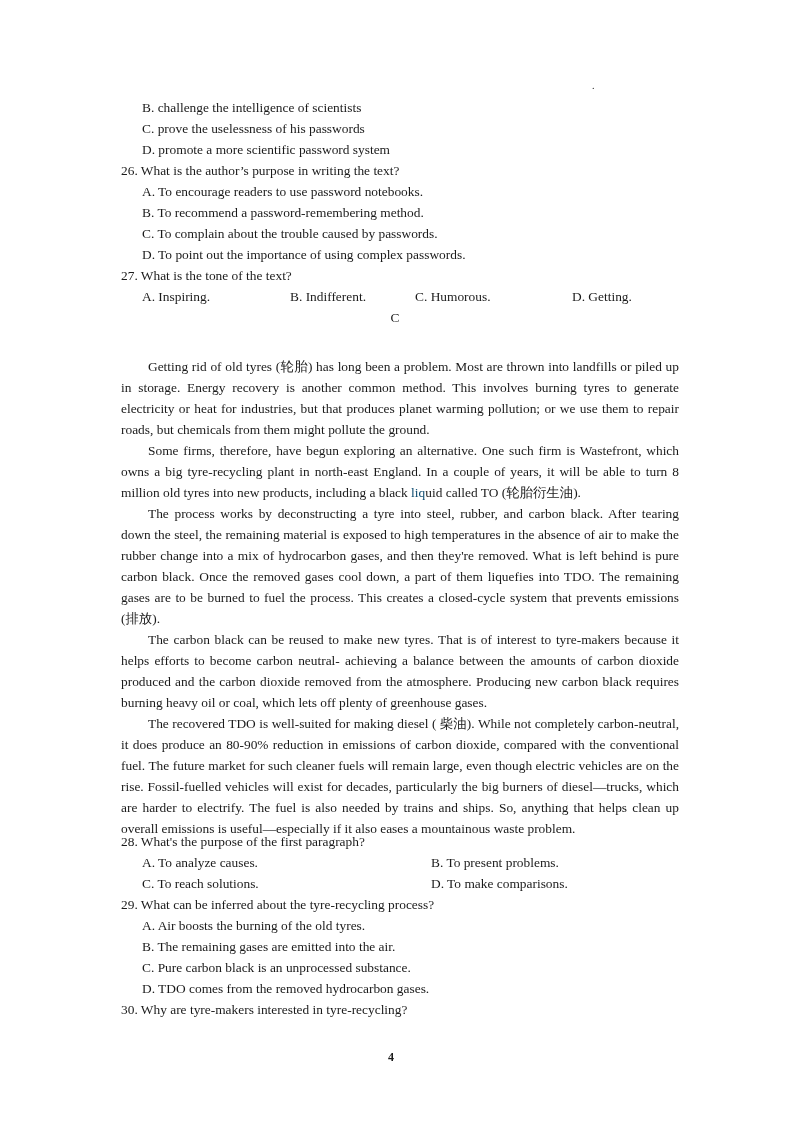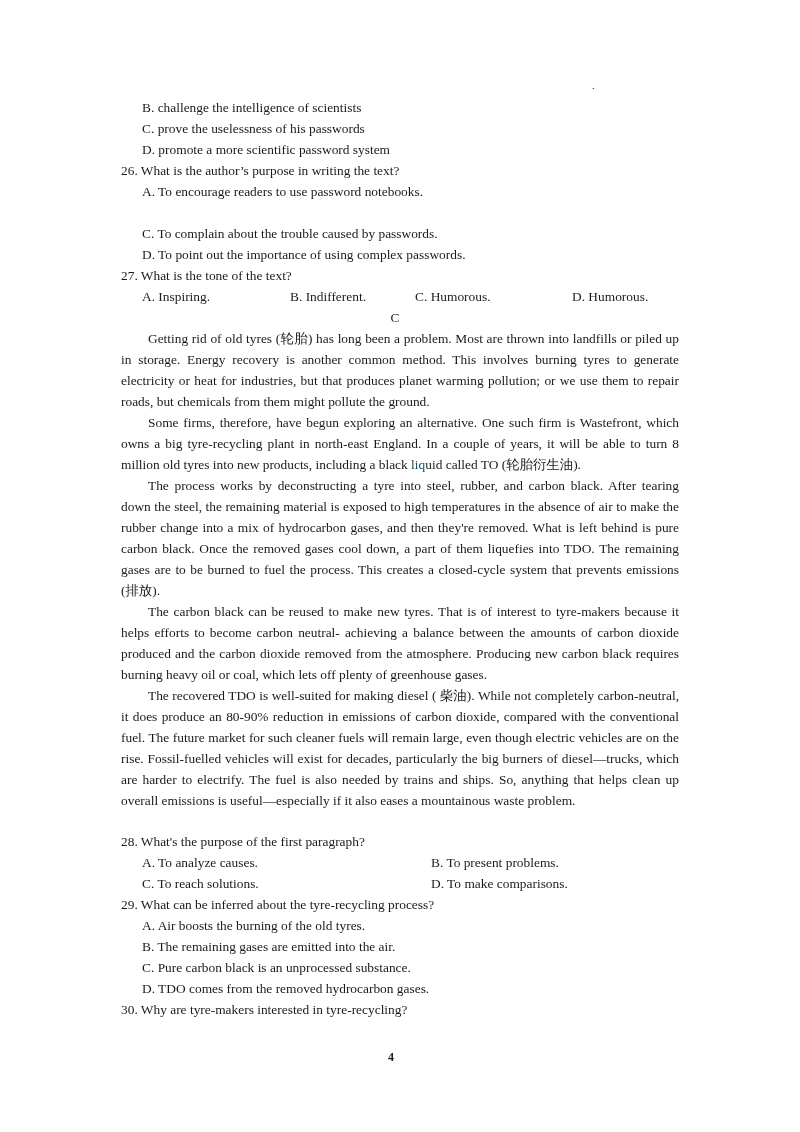--- a/index.html
+++ b/index.html
@@ -3,47 +3,48 @@
 <meta charset="utf-8">
 <style>
   html, body { margin:0; padding:0; background:#ffffff; }
   body { width:800px; height:1132px; position:relative; overflow:hidden;
          font-family:"Liberation Serif", "DejaVu Serif", serif; color:#1a1a1a; font-size:13.4px; }
   .page { position:absolute; left:0; top:0; width:800px; height:1132px; }
   .dot { position:absolute; left:592px; top:80px; font-size:10px; }
   .line { position:absolute; white-space:nowrap; line-height:16px;text-align:center; }
   .q { left:121px; }
   .opt { left:142px; }
-  .para { position:absolute; left:121px; width:558px; line-height:21px; text-align:justify; }
+  .para { position:absolute; left:121px; width:558px; line-height:21px; text-align:justify;margin-top:28px; }
   .para p { margin:0; text-indent:27px; }
   .center { position:absolute; left:0; width:790px; text-align:center; }
   .blue { color:#0c4a6e; }
   .pageno { position:absolute; left:0; width:782px; text-align:center; top:1050px; font-weight:bold; font-size:12px; }
 </style>
 </head>
 <body>
 
 <div class="page">
 
   <div class="dot">.</div>
 
   <div class="line opt" style="top:100px">B. challenge the intelligence of scientists</div>
   <div class="line opt" style="top:121px">C. prove the uselessness of his passwords</div>
   <div class="line opt" style="top:142px">D. promote a more scientific password system</div>
 
   <div class="line q" style="top:163px">26. What is the author’s purpose in writing the text?</div>
   <div class="line opt" style="top:184px">A. To encourage readers to use password notebooks.</div>
+  <div class="line opt" style="top:205px">B. To recommend a password-remembering method.</div>
   <div class="line opt" style="top:247px">D. To point out the importance of using complex passwords.</div>
   <div class="line opt" style="top:226px">C. To complain about the trouble caused by passwords.</div>
 
   <div class="line q" style="top:268px">27. What is the tone of the text?</div>
   <div class="line" style="top:289px; left:142px">A. Inspiring.</div>
   <div class="line" style="top:289px; left:290px">B. Indifferent.</div>
   <div class="line" style="top:289px; left:415px">C. Humorous.</div>
-  <div class="line" style="top:289px; left:572px">D. Humorous.</div>
+  <div class="line" style="top:289px; left:572px">D. Getting.</div>
 
   <div class="line center" style="top:310px">C</div>
 
   <div class="para" style="top:328px">
     <p>Getting rid of old tyres (轮胎) has long been a problem. Most are thrown into landfills or piled up in storage. Energy recovery is another common method. This involves burning tyres to generate electricity or heat for industries, but that produces planet warming pollution; or we use them to repair roads, but chemicals from them might pollute the ground.</p>
     <p><span>Some firms, therefore, have begun exploring an alternative. One such firm is Wastefront, which owns a big tyre-recycling plant in north-east England. In a couple of years, it will be able to turn 8 million old tyres into new products, including a black </span><span class="blue">liq</span><span>uid called TO (轮胎衍生油).</span></p>
     <p>The process works by deconstructing a tyre into steel, rubber, and carbon black. After tearing down the steel, the remaining material is exposed to high temperatures in the absence of air to make the rubber change into a mix of hydrocarbon gases, and then they're removed. What is left behind is pure carbon black. Once the removed gases cool down, a part of them liquefies into TDO. The remaining gases are to be burned to fuel the process. This creates a closed-cycle system that prevents emissions (排放).</p>
     <p>The carbon black can be reused to make new tyres. That is of interest to tyre-makers because it helps efforts to become carbon neutral- achieving a balance between the amounts of carbon dioxide produced and the carbon dioxide removed from the atmosphere. Producing new carbon black requires burning heavy oil or coal, which lets off plenty of greenhouse gases.</p>
     <p>The recovered TDO is well-suited for making diesel ( 柴油). While not completely carbon-neutral, it does produce an 80-90% reduction in emissions of carbon dioxide, compared with the conventional fuel. The future market for such cleaner fuels will remain large, even though electric vehicles are on the rise. Fossil-fuelled vehicles will exist for decades, particularly the big burners of diesel—trucks, which are harder to electrify. The fuel is also needed by trains and ships. So, anything that helps clean up overall emissions is useful—especially if it also eases a mountainous waste problem.</p>
   </div>

